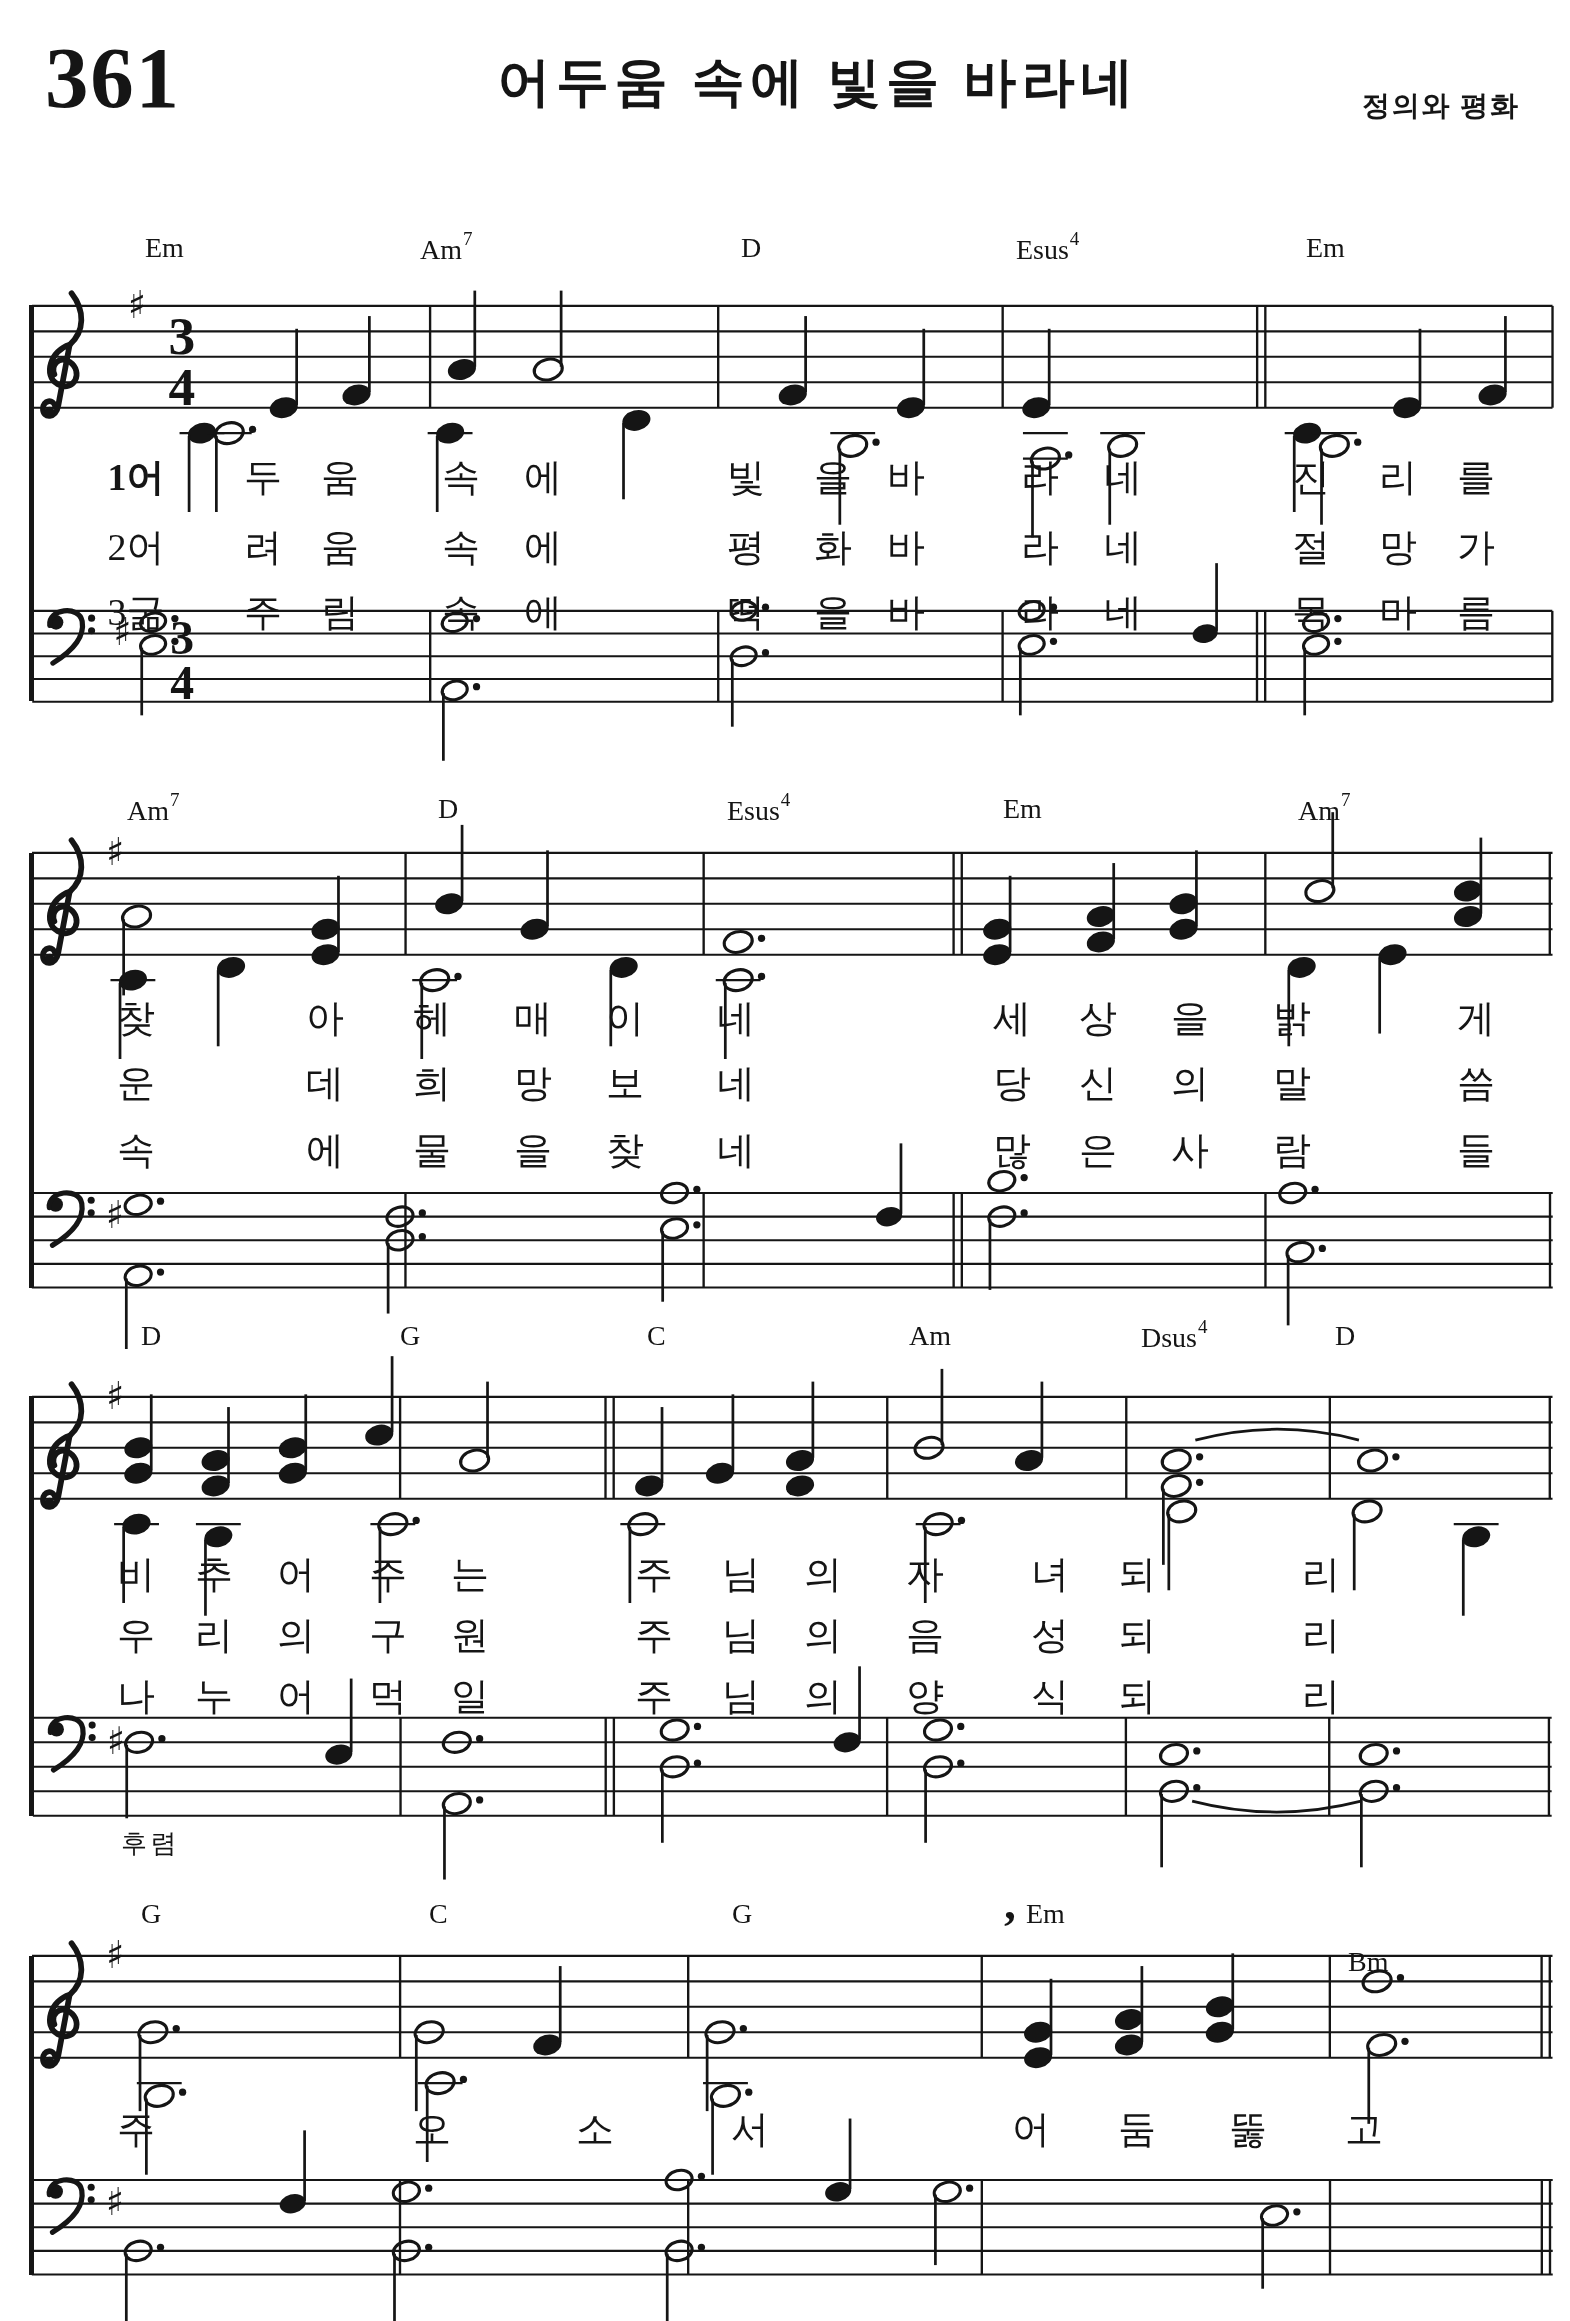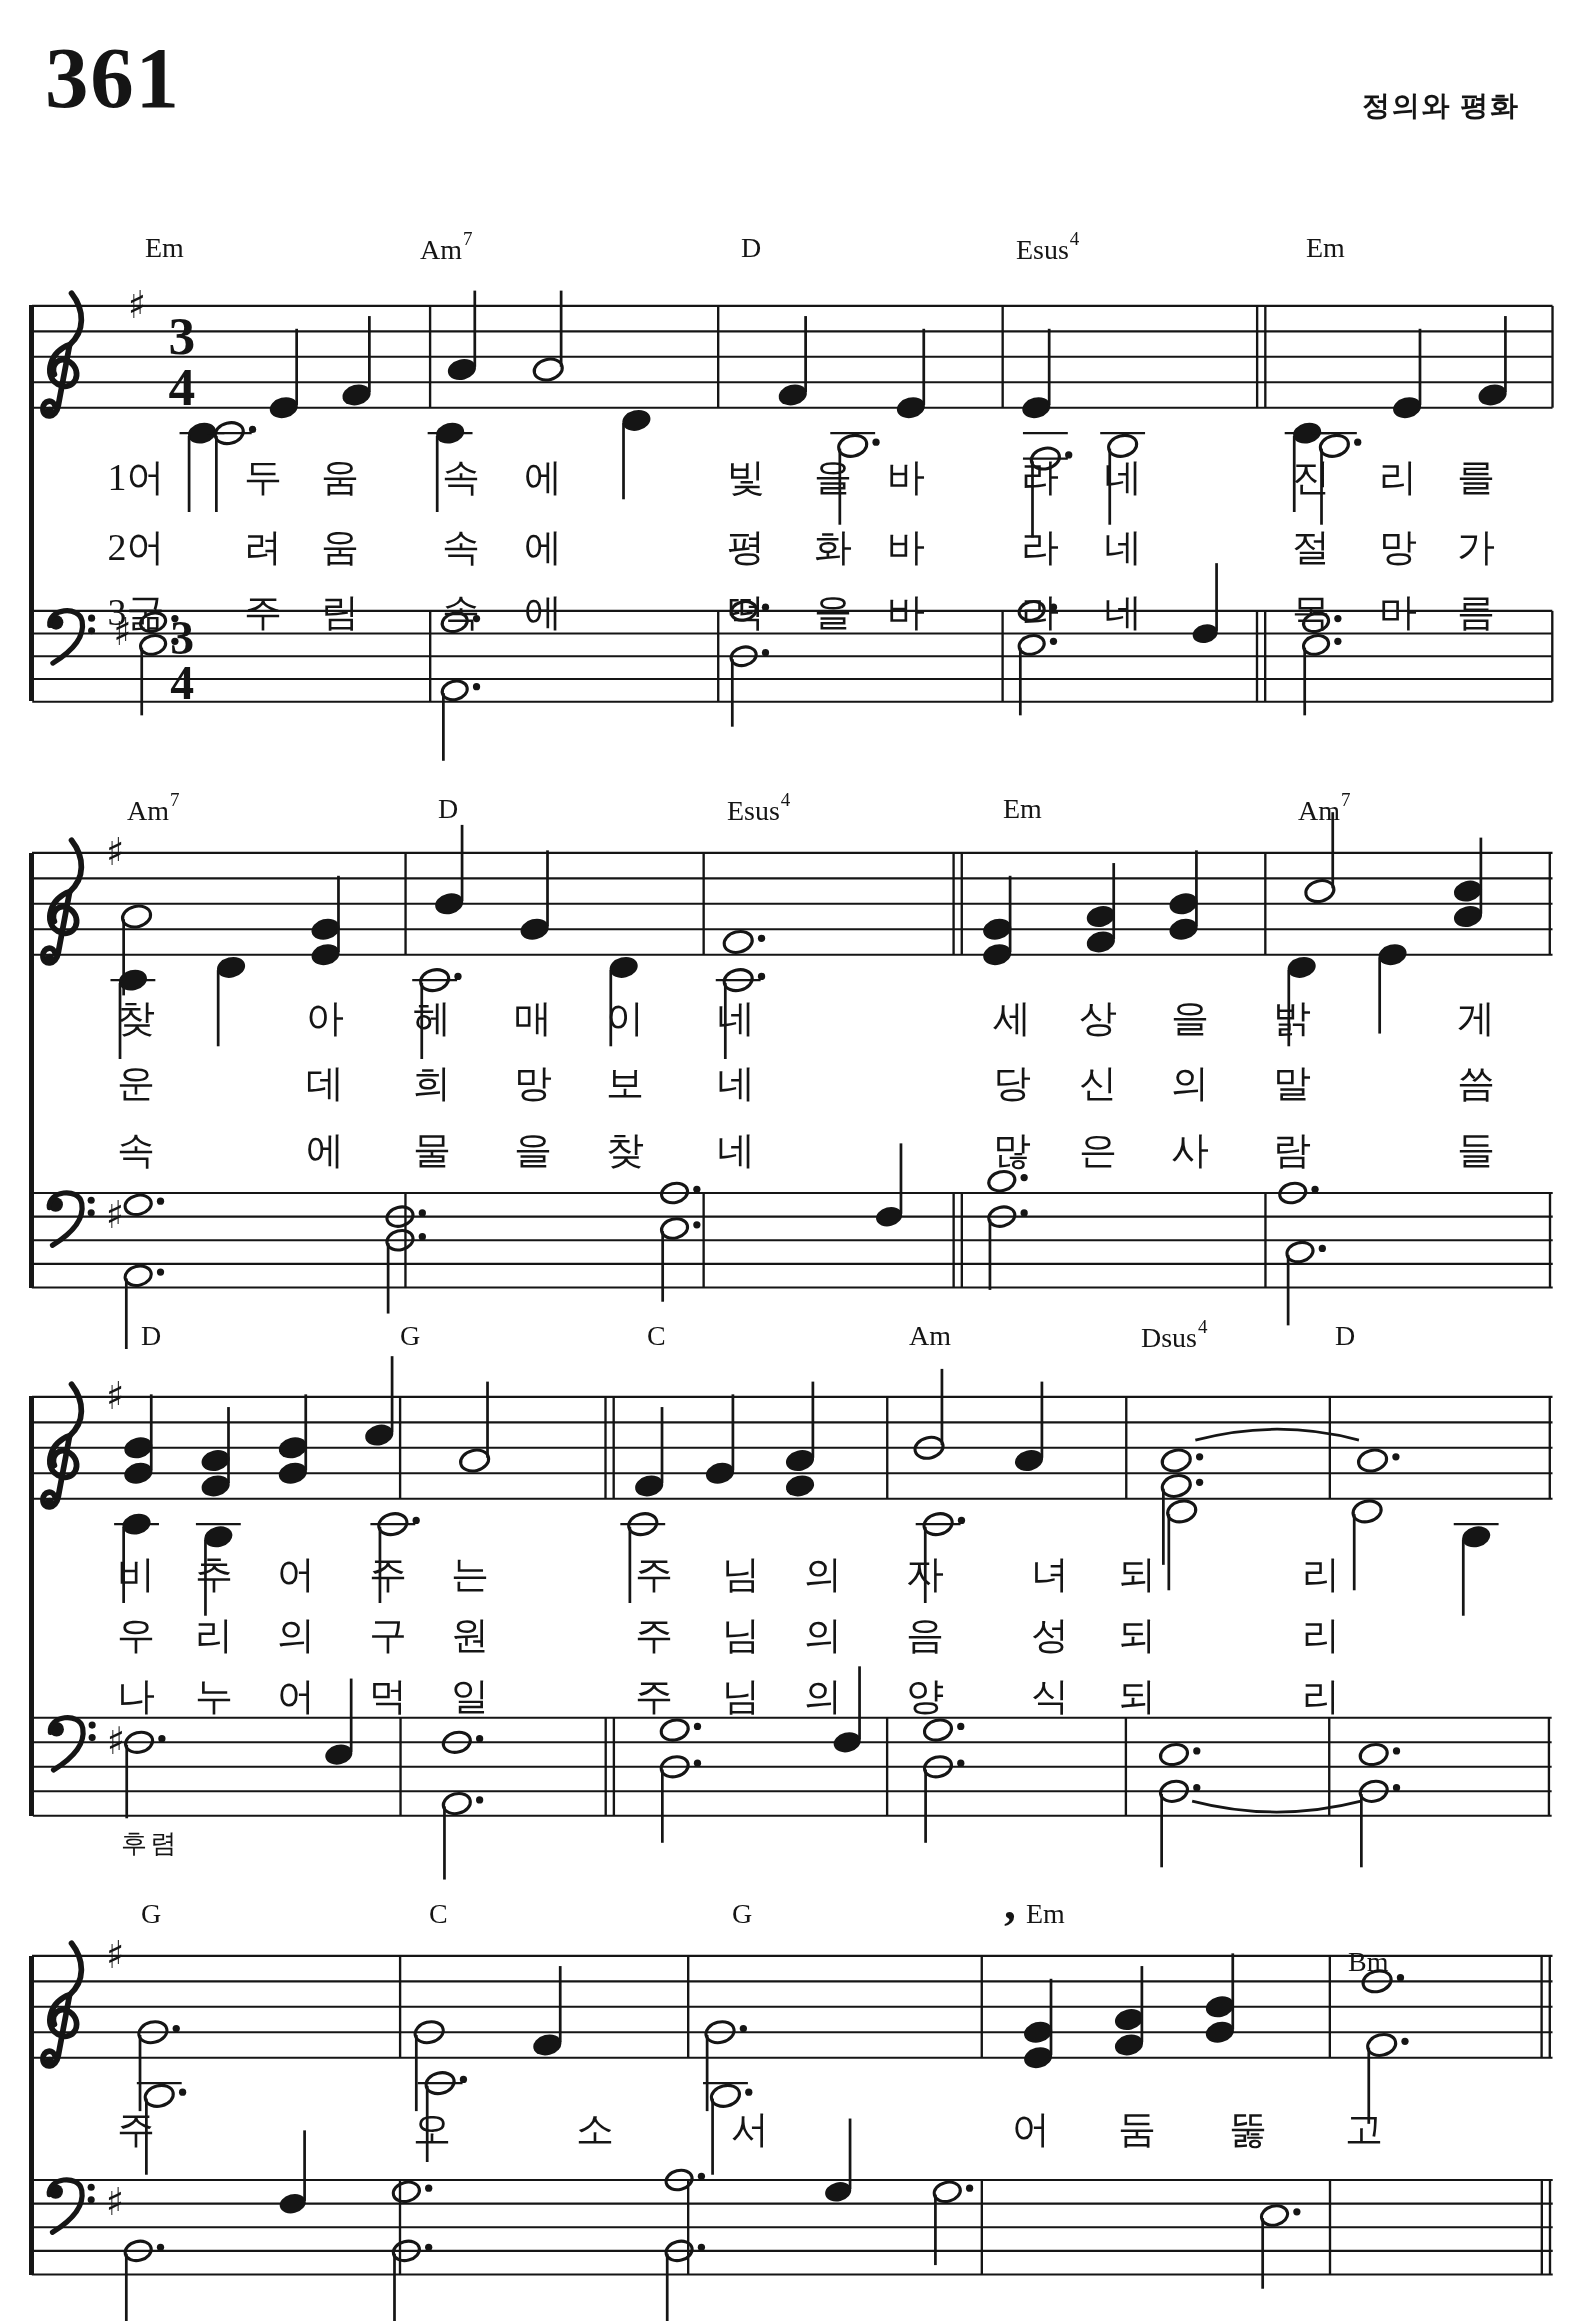--- a/index.html
+++ b/index.html
@@ -15,28 +15,29 @@
   .syll{position:absolute;transform:translateX(-50%);font-size:38px;white-space:nowrap;letter-spacing:0;}
   .refrain{position:absolute;font-size:26px;letter-spacing:3.6px;}
   .sysline{position:absolute;width:4.5px;background:#161616;}
   svg.staff{position:absolute;left:0;overflow:visible;pointer-events:none;}
 </style>
 </head>
 <body>
 
 <div id="page">
   <div class="abs" id="hymn-number">361</div>
+  <div class="abs" id="hymn-title">어두움 속에 빛을 바라네</div>
   <div class="abs" id="hymn-subtitle">정의와 평화</div>
   <div id="score">
       <div class="chord" style="left: 145px; top: 232px;">Em</div>
       <div class="chord" style="left: 420px; top: 232px;">Am<sup>7</sup></div>
       <div class="chord" style="left: 741px; top: 232px;">D</div>
       <div class="chord" style="left: 1016px; top: 232px;">Esus<sup>4</sup></div>
       <div class="chord" style="left: 1306px; top: 232px;">Em</div>
-      <div class="syll" style="left: 136px; top: 452px;">1어</div>
+      <div class="syll" style="left: 136px; top: 452px; font-weight: bold;">1어</div>
       <div class="syll" style="left: 263px; top: 452px;">두</div>
       <div class="syll" style="left: 340px; top: 452px;">움</div>
       <div class="syll" style="left: 461px; top: 452px;">속</div>
       <div class="syll" style="left: 543px; top: 452px;">에</div>
       <div class="syll" style="left: 746px; top: 452px;">빛</div>
       <div class="syll" style="left: 833px; top: 452px;">을</div>
       <div class="syll" style="left: 906px; top: 452px;">바</div>
       <div class="syll" style="left: 1040px; top: 452px;">라</div>
       <div class="syll" style="left: 1123px; top: 452px;">네</div>
       <div class="syll" style="left: 1311px; top: 452px;">진</div>

